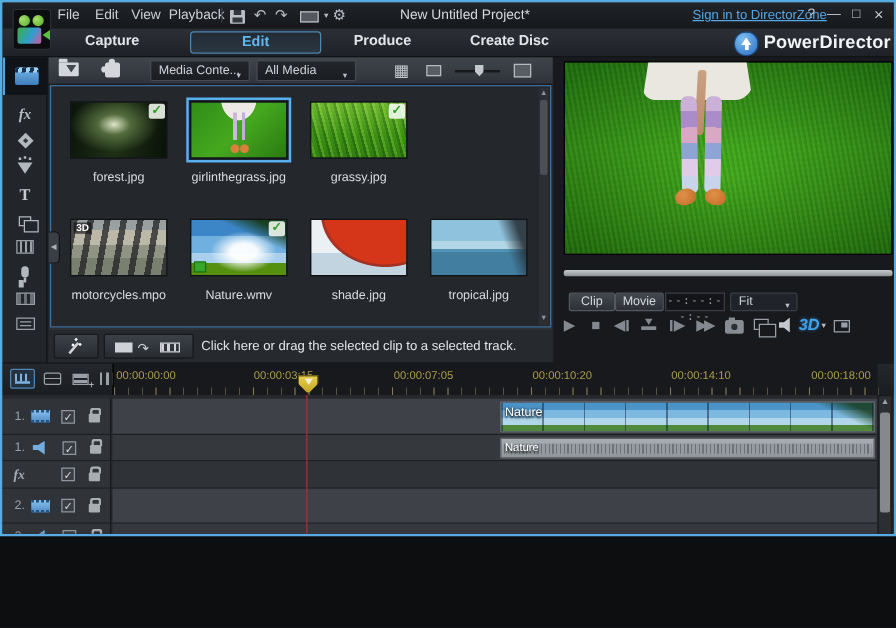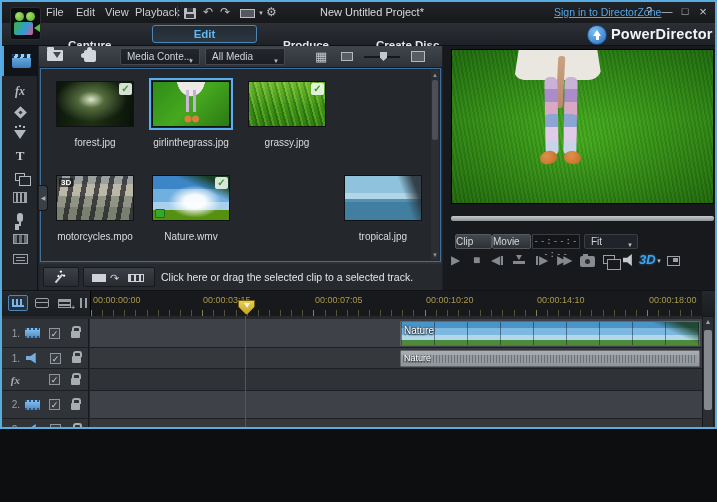--- a/index.html
+++ b/index.html
@@ -20,21 +20,21 @@
   .disk:before { content:""; position:absolute; left:3px; top:0; width:6px; height:4px; background:#33373c; }
   .disk:after { content:""; position:absolute; left:2px; bottom:1px; width:8px; height:4px; background:#33373c; }
   .aspbox { position:absolute; top:7px; width:15px; height:9px; border:1px solid #b9bec4; background:#55595f; }
   .caret { font-size:6px; color:#b9bec4; }
   .wintitle { position:absolute; top:4px; left:318px; font-size:11px; color:#d6dade;text-align:center; }
   .signin { position:absolute; top:4px; left:552px; font-size:10.5px; color:#55a7e6; text-decoration:underline; }
   .winbtn { position:absolute; top:3px; font-size:11px; color:#c3c8cd; text-align:center; width:14px; }
 
   
   .tabrow { position:absolute; left:0; top:21px; width:713px; height:23px; background:linear-gradient(180deg,#2c3036,#1e2126); border-bottom:1px solid #0e1013; }
-  .modetab { position:absolute; top:16px; font-size:11.5px; font-weight:bold; color:#e3e6e9; }
+  .modetab { position:absolute; top:4px; font-size:11.5px; font-weight:bold; color:#e3e6e9; }
   .modetab.active { left:150px; top:2px; width:105px; height:18px; line-height:17px; text-align:center; color:#5fb8f4; background:linear-gradient(180deg,#232b33,#2b3742); border:1px solid #4b86b4; border-radius:3px; }
   .brandlogo { position:absolute; left:585px; top:2px; width:20px; height:20px; border-radius:50%; background:radial-gradient(circle at 35% 30%, #7cc0f2, #2a6cc0); border:1px solid #1b4a82; }
   .brandlogo:before { content:""; position:absolute; left:5px; top:4px; width:0; height:0; border-left:4px solid transparent; border-right:4px solid transparent; border-bottom:6px solid #fff; }
   .brandlogo:after { content:""; position:absolute; left:8px; top:9px; width:3px; height:5px; background:#fff; }
   .brandname { position:absolute; left:609px; top:3px; font-size:14.5px; font-weight:bold; color:#f2f4f6; letter-spacing:.2px; }
 
   
   .sidebar { position:absolute; left:0; top:44px; width:36px; height:244px; background:#22252a; border-right:1px solid #121417; }
   .sideitem { position:absolute; left:0; width:36px; height:22px; display:flex; align-items:center; justify-content:center; }
   .sideitem.active { height:30px; background:#101317; border-left:2px solid #4ea6e4; }
@@ -116,21 +116,21 @@
   .photo { position:absolute; left:8px; top:3px; width:263px; height:155px; border:1px solid #000; overflow:hidden;
       background:radial-gradient(ellipse at 50% 60%, rgba(90,200,40,.25), rgba(0,40,0,.35) 95%), repeating-linear-gradient(80deg, rgba(10,60,5,.12) 0 2px, rgba(150,230,80,.12) 2px 4px), linear-gradient(180deg,#2f8d18,#3da21c 45%,#2b7d12); }
   .skirt { position:absolute; left:62px; top:-4px; width:88px; height:34px; background:#eae7e1; border-radius:0 0 14px 10px; clip-path:polygon(6% 0,94% 0,100% 100%,0 100%); }
   .arm { position:absolute; left:105px; top:6px; width:7px; height:52px; background:linear-gradient(180deg,#caa183,#b98a6a); border-radius:3px; transform:rotate(3deg); }
   .leg { position:absolute; top:27px; width:13px; height:78px; border-radius:5px;
       background:linear-gradient(180deg,#cbb0d8 0 15%,#a98cc8 15% 32%,#d8a8c4 32% 48%,#8ea4d2 48% 64%,#e0cce8 64% 82%,#c8d4ea 82%); }
   .leg.l { left:93px; transform:rotate(-1deg);} .leg.r { left:112px; transform:rotate(1deg);}
   .shoe { position:absolute; top:101px; width:17px; height:13px; background:radial-gradient(circle at 40% 35%, #e0904a, #c06a24); border-radius:50% 50% 45% 45%; }
   .shoe.l { left:88px; transform:rotate(-14deg);} .shoe.r { left:112px; transform:rotate(10deg);}
   .scrub { position:absolute; left:8px; top:170px; width:263px; height:5px; border-radius:2px; background:linear-gradient(180deg,#c6cacd,#8d9296); }
-  .pvtab { position:absolute; top:188px; height:15px; border:1px solid #54595f; background:linear-gradient(180deg,#43484e,#2d3136); color:#d4d8dc; font-size:10px; line-height:13px; text-align:left; border-radius:2px; }
+  .pvtab { position:absolute; top:188px; height:15px; border:1px solid #54595f; background:linear-gradient(180deg,#43484e,#2d3136); color:#d4d8dc; font-size:10px; line-height:13px; text-align:center; border-radius:2px; }
   .timecode { position:absolute; left:89px; top:188px; width:48px; height:15px; background:#131518; border:1px solid #3a3e43; color:#9aa0a6; font-family:"DejaVu Sans Mono", monospace; font-size:9px; line-height:13px; text-align:center; letter-spacing:1px; }
   .fitdd { position:absolute; left:141px; top:188px; width:54px; height:15px; background:#202329; border:1px solid #3a3e43; color:#cfd4d8; font-size:10px; line-height:13px; padding-left:6px; border-radius:2px; }
   .fitdd .caret { position:absolute; right:4px; top:4px; }
   .tpt { position:absolute; top:206px; color:#83898f; font-size:12px; line-height:16px; }
   .tpt .bar { display:inline-block; width:2px; height:9px; background:#83898f; vertical-align:middle; margin:0 1px; }
   .stepico { position:absolute; top:215px; width:12px; height:3px; background:#83898f; }
   .stepico:before { content:""; position:absolute; left:3px; top:-6px; width:0; height:0; border-left:3px solid transparent; border-right:3px solid transparent; border-top:5px solid #83898f; }
   .cam { position:absolute; top:210px; width:15px; height:11px; background:#868c92; border-radius:2px; }
   .cam:before { content:""; position:absolute; left:5px; top:3px; width:5px; height:5px; border-radius:50%; background:#2b2f34; }
   .cam:after { content:""; position:absolute; left:3px; top:-2px; width:5px; height:2px; background:#868c92; }
@@ -309,20 +309,26 @@
         <div class="caption">motorcycles.mpo</div>
       </div>
       <div class="libitem" style="left:102px;top:102px">
         <div class="thumbwrap">
             <div class="thumb th-nature">
           <span class="checkbadge">✓</span>
           <span class="greenbadge"></span>
             </div>
           </div>
         <div class="caption">Nature.wmv</div>
+      </div>
+      <div class="libitem" style="left:198px;top:102px">
+        <div class="thumbwrap">
+            <div class="thumb th-shade"></div>
+          </div>
+        <div class="caption">shade.jpg</div>
       </div>
       <div class="libitem" style="left:294px;top:102px">
         <div class="thumbwrap">
             <div class="thumb th-tropical"></div>
           </div>
         <div class="caption">tropical.jpg</div>
       </div>
       <div class="libscroll">
         <span class="sarrow" style="top:1px">▲</span>
         <div class="thm"></div>

